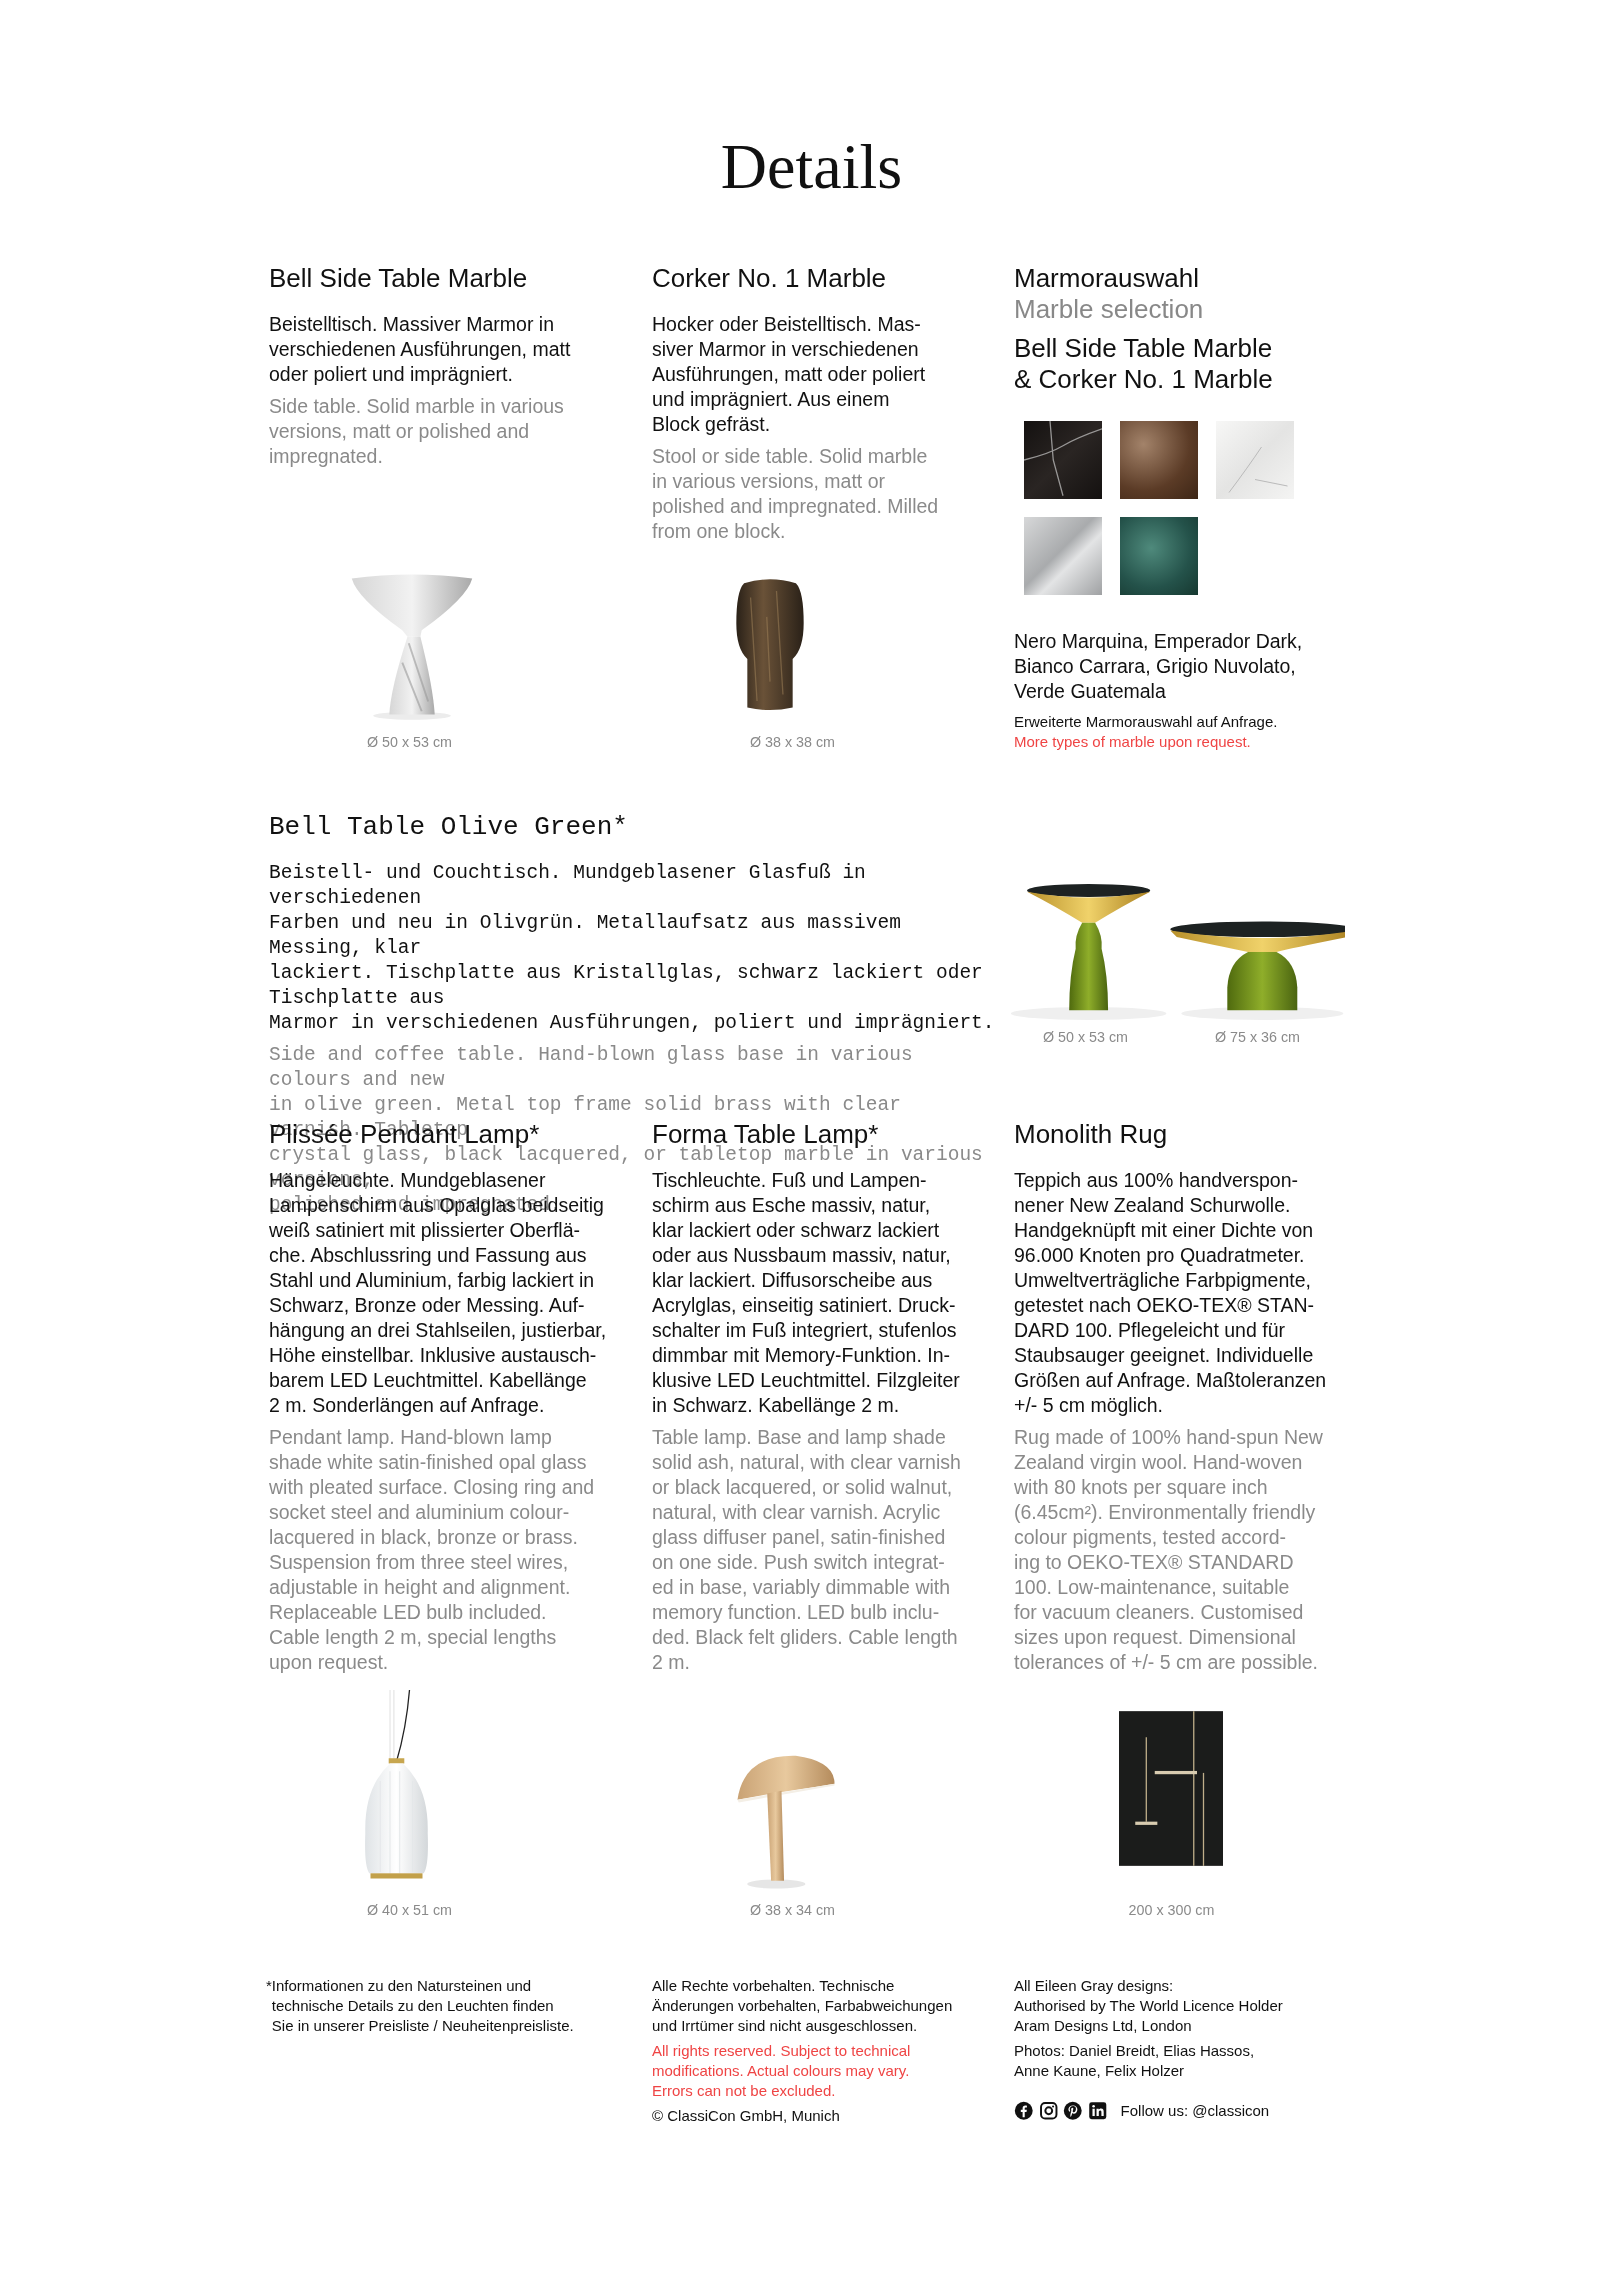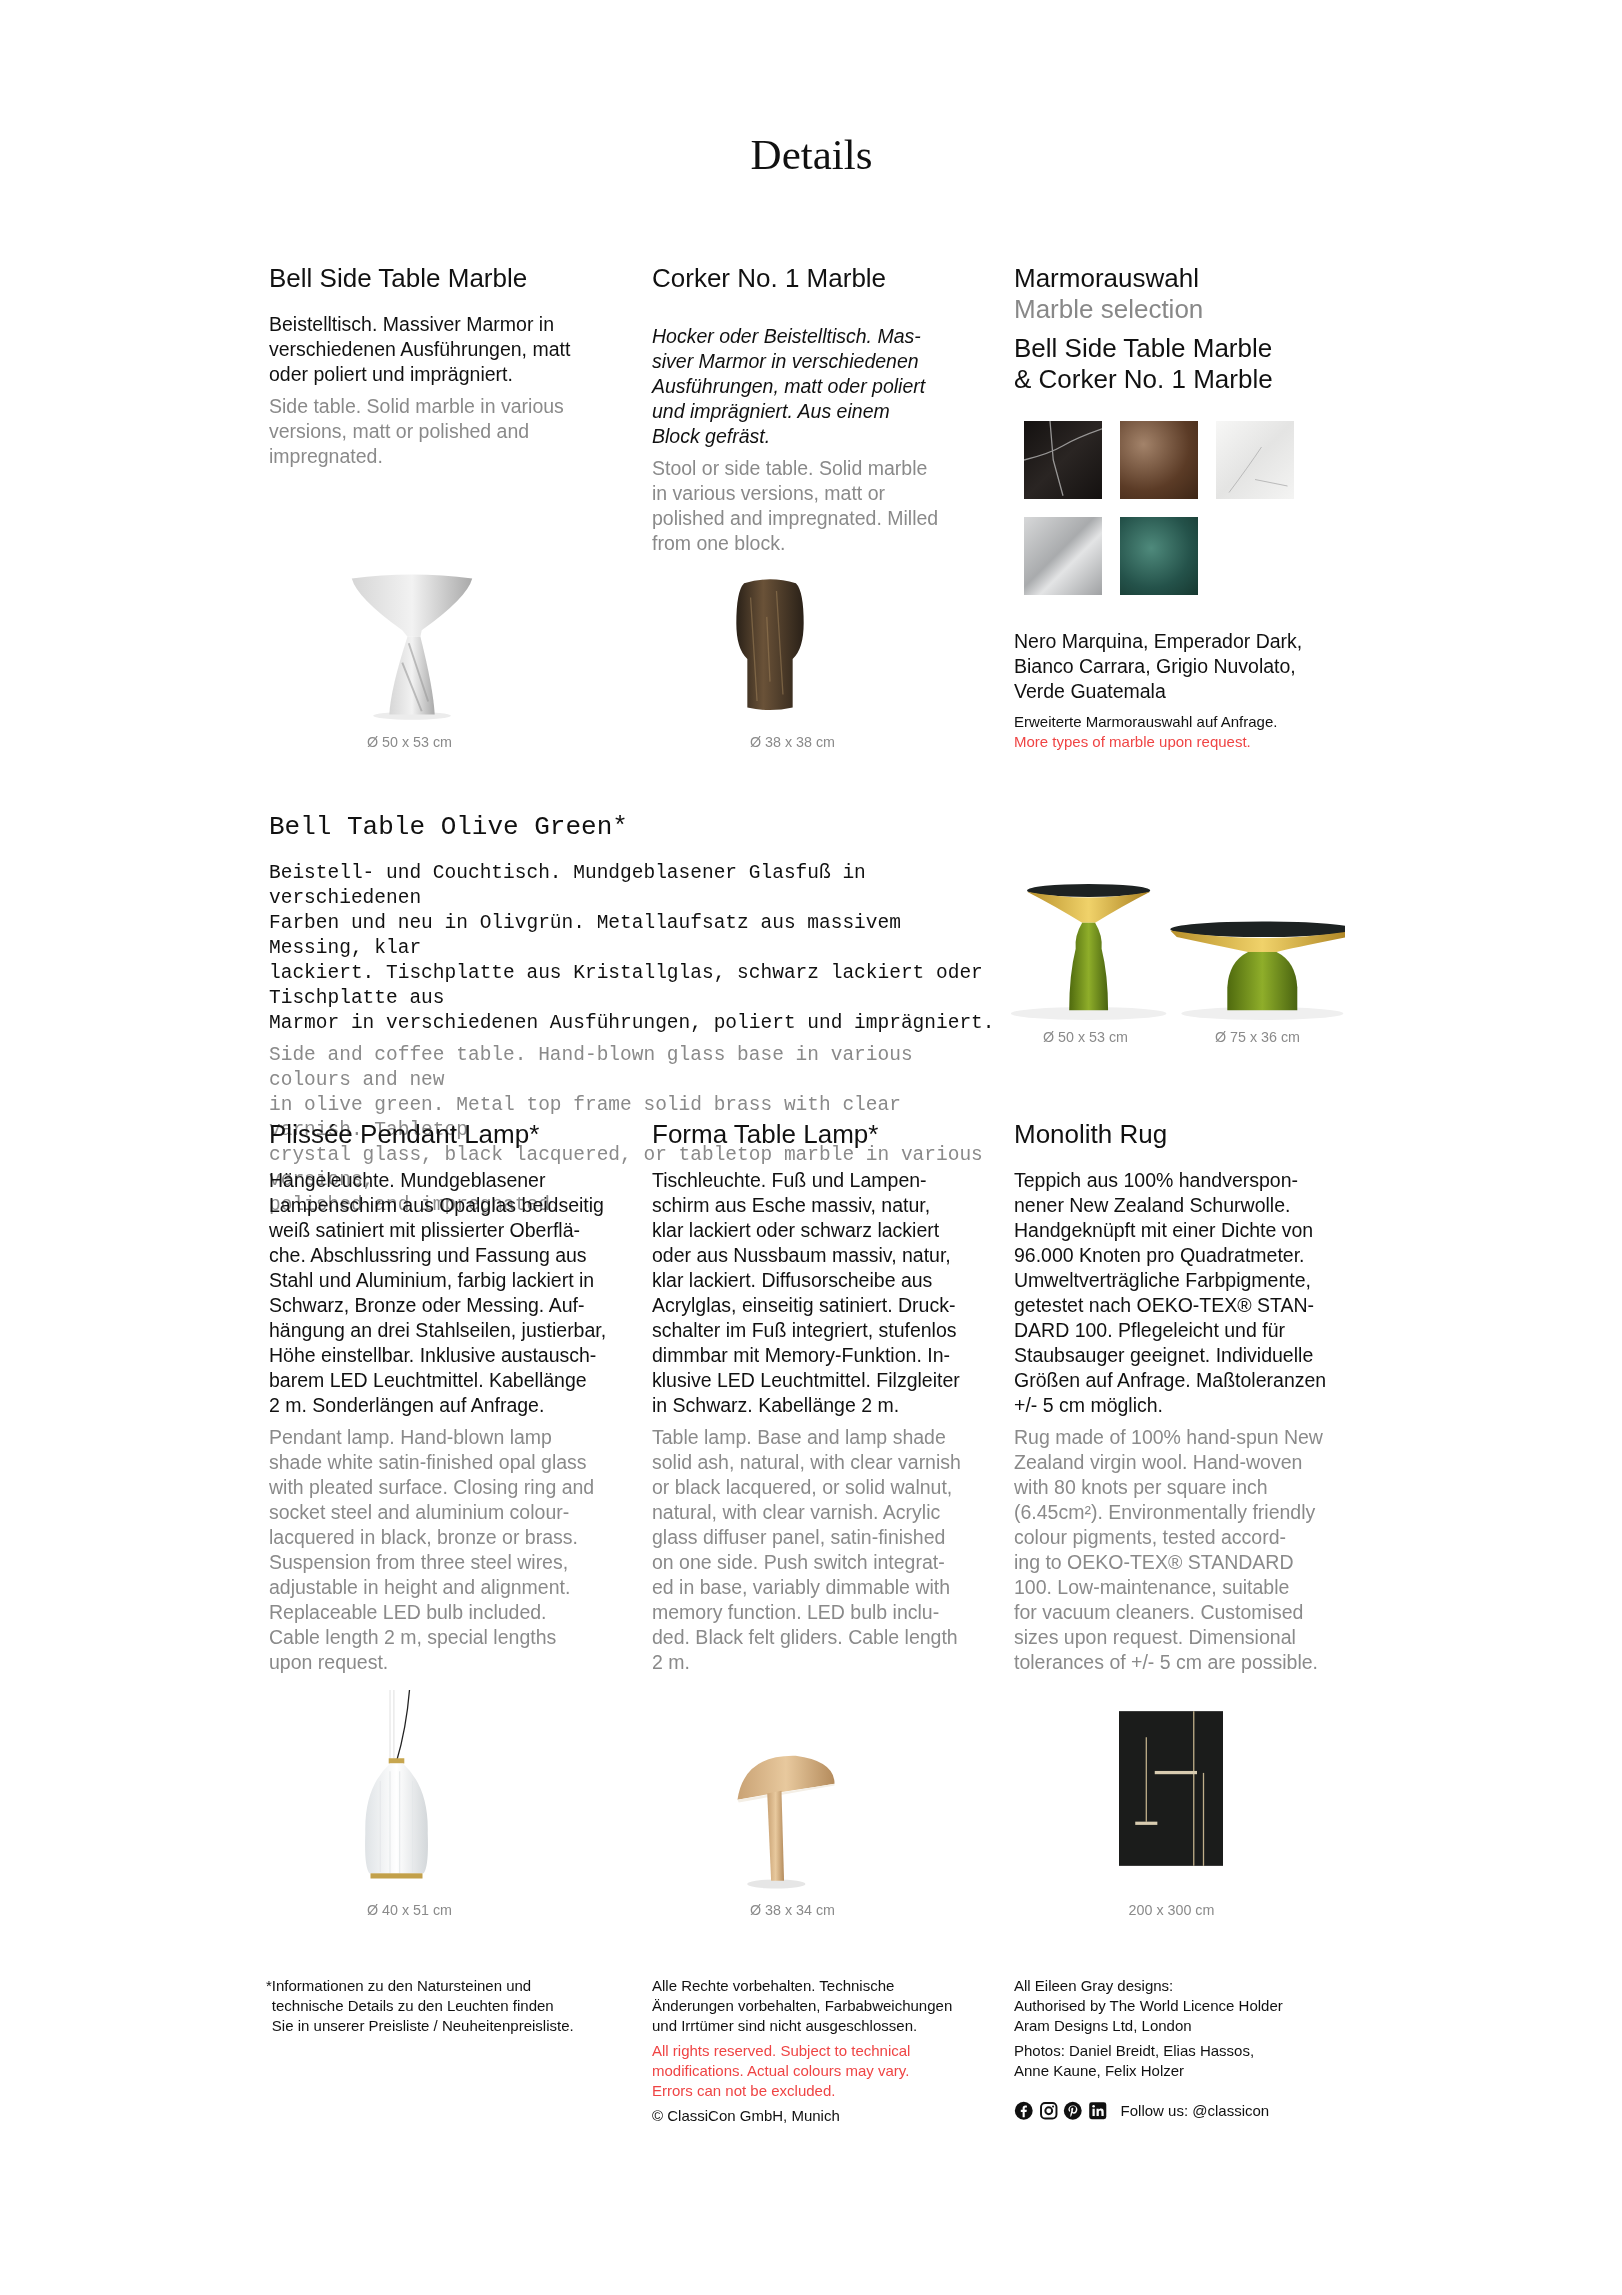--- a/index.html
+++ b/index.html
@@ -1,20 +1,20 @@
 <!DOCTYPE html>
 <html style="font-size:10.4px"><head>
 <meta charset="utf-8">
 <style>
   html, body { margin: 0; padding: 0; background: #ffffff; }
   body { width: 1623px; height: 2295px; position: relative; overflow: hidden;
          font-family: "Liberation Sans", sans-serif; color: #111; }
   .abs { position: absolute; }
   .page-title { left: 0; width: 1623px; top: 130px; text-align: center;
-     font-family: "Liberation Serif", "DejaVu Serif", serif; font-size: 43px; color: #111; }
+     font-family: "Liberation Serif", "DejaVu Serif", serif; font-size: 64px; color: #111; }
   .h2 { font-size: 26px; font-weight: normal; color: #111; margin: 0; line-height: 31px; white-space: nowrap; }
   .h2.grey { color: #888; }
   .de { font-size: 19.5px; line-height: 25px; color: #111; margin: 0; }
   .en { font-size: 19.5px; line-height: 25px; color: #8a8a8a; margin: 0; }
   .small-de { font-size: 15px; line-height: 20px; color: #111; margin: 0; }
   .small-en { font-size: 15px; line-height: 20px; color: #ef4444; margin: 0; }
   .dim { font-size: 14.3px; color: #8a8a8a; text-align: center; white-space: nowrap; }
   .pre { white-space: pre-line; }
   .swatch { width: 78px; height: 78px; position: absolute; }
   .social { display: flex; gap: 5.2px; }
@@ -44,21 +44,21 @@
   </defs>
   <ellipse cx="105" cy="222" rx="60" ry="6" fill="#ececec"></ellipse>
   <path d="M12 10 Q105 -2 198 10 Q190 40 120 90 L118 100 L98 100 L90 90 Q20 40 12 10 Z" fill="url(#gm)"></path>
   <path d="M98 100 L118 100 Q138 180 140 220 L70 220 Q72 180 98 100 Z" fill="url(#gm)"></path>
   <path d="M100 110 L130 200 M90 140 L120 215" stroke="#9a9a9a" stroke-width="3" fill="none" opacity="0.6"></path>
 </svg>
 <div class="abs dim" style="left:325px; top:734px; width:169px;">Ø 50 x 53 cm</div>
 
 <div class="abs" style="left:652px; top:263px; width:338px;">
   <h2 class="h2">Corker No. 1 Marble</h2>
-  <p class="de pre" style="margin-top:30px;font-style:italic;">Hocker oder Beistelltisch. Mas-
+  <p class="de pre" style="margin-top:18px;">Hocker oder Beistelltisch. Mas-
 siver Marmor in verschiedenen
 Ausführungen, matt oder poliert
 und imprägniert. Aus einem
 Block gefräst.</p>
   <p class="en pre" style="margin-top:6.5px;">Stool or side table. Solid marble
 in various versions, matt or
 polished and impregnated. Milled
 from one block.</p>
 </div>
 <svg class="abs" style="left:731px; top:578px;" width="78" height="136" viewBox="0 0 120 210">

